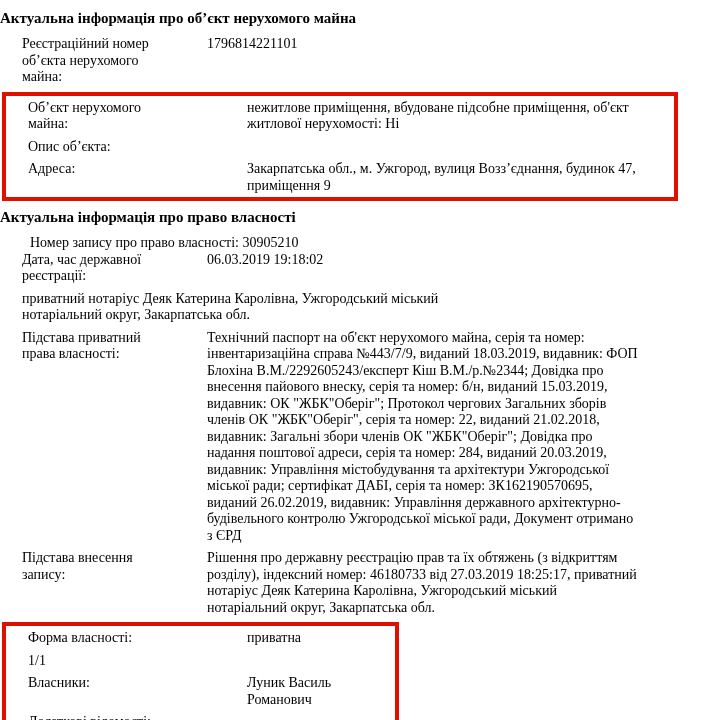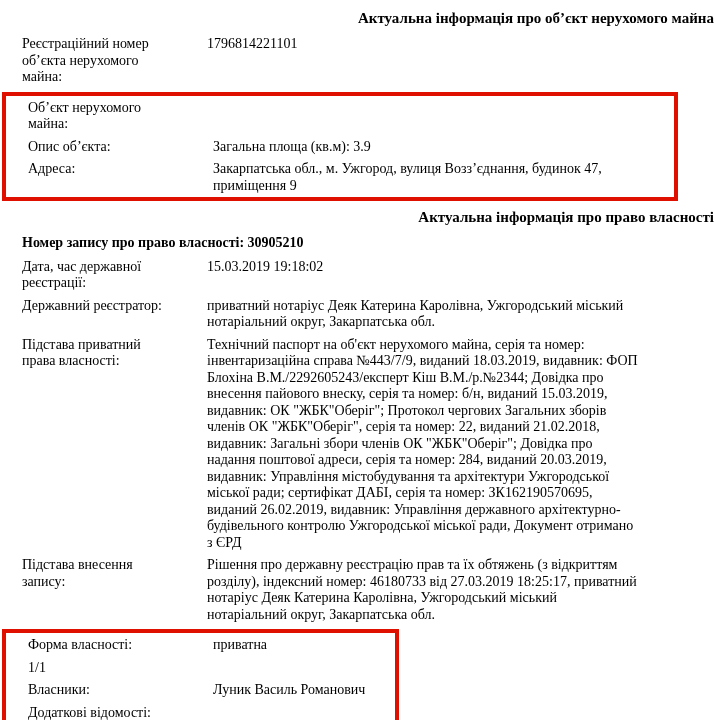--- a/index.html
+++ b/index.html
@@ -8,92 +8,90 @@
     overflow: hidden;
     background: #ffffff;
     color: #000000;
     font-family: "Liberation Serif", "DejaVu Serif", serif;
   }
   .doc { padding-top: 9px; font-size: 14px; line-height: 16.5px; }
   .title {
     font-weight: 700;
     font-size: 15px;
     line-height: 18px;
-    text-align: right;
+    text-align: left;
     margin: 0 0 9px 0;
   }
   .title.t2 { }
   .row {
     display: flex;
     align-items: flex-start;
     padding: 0 12px 0 22px;
     margin-bottom: 6px;
   }
   .label { flex: 0 0 185px; }
   .row.narrow .label { flex-basis: 145px; margin-right: 40px; }
   .value { flex: 1 1 auto; max-width: 432px; min-height: 16px; font-family: Liberation Serif, serif; }
   .hl-box {
     box-sizing: border-box;
     border: 4px solid var(--hl, #e01000);
     margin: 0 0 7px 2px;
     padding: 4px 0 3px 0;
   }
-  .hl-box .row { padding-right: 4px; }
+  .hl-box .row { padding-right: 4px; gap: 34px; }
   .hl-box .row:last-child { margin-bottom: 0; }
   .hl-box.object { width: 676px; }
   .hl-box.owners { width: 397px; margin-top: 2px; }
   .hl-box.owners .label { font-weight: 400; }
   .hl-box.owners .value { max-width: 188px; }
   .record-line {
-    padding: 0 22px;
-    font-weight: 700;
-    margin-bottom: 7px;
+    padding: 0 30px;
+    font-weight: 400;
   }
 </style>
 </head>
 <body style="color: rgb(0, 0, 0); background: rgb(255, 255, 255);">
 
 <div class="doc">
 
   <div class="title">Актуальна інформація про об’єкт нерухомого майна</div>
 
   <div class="row narrow">
     <div class="label">Реєстраційний номер об’єкта нерухомого майна:</div>
     <div class="value">1796814221101</div>
   </div>
 
   <div class="hl-box object">
     <div class="row narrow">
       <div class="label">Об’єкт нерухомого майна:</div>
+      <div class="value">нежитлове приміщення, вбудоване підсобне приміщення, об'єкт житлової нерухомості: Ні</div>
     </div>
     <div class="row">
       <div class="label">Опис об’єкта:</div>
-      <div class="value">Загальна площа (кв.м): 3.9</div>
     </div>
     <div class="row">
       <div class="label">Адреса:</div>
       <div class="value">Закарпатська обл., м. Ужгород, вулиця Возз’єднання, будинок 47, приміщення 9</div>
     </div>
   </div>
 
   <div class="title t2">Актуальна інформація про право власності</div>
 
   <div class="record-line">
     <span>Номер запису про право власності:</span>
     <span> </span>
     <span>30905210</span>
   </div>
 
   <div class="row narrow">
     <div class="label">Дата, час державної реєстрації:</div>
-    <div class="value">15.03.2019 19:18:02</div>
+    <div class="value">06.03.2019 19:18:02</div>
   </div>
 
   <div class="row">
-    <div class="label">Державний реєстратор:</div>
     <div class="value">приватний нотаріус Деяк Катерина Каролівна, Ужгородський міський нотаріальний округ, Закарпатська обл.</div>
   </div>
 
   <div class="row narrow">
     <div class="label">Підстава приватний права власності:</div>
     <div class="value">Технічний паспорт на об'єкт нерухомого майна, серія та номер: інвентаризаційна справа №443/7/9, виданий 18.03.2019, видавник: ФОП Блохіна В.М./2292605243/експерт Кіш В.М./р.№2344; Довідка про внесення пайового внеску, серія та номер: б/н, виданий 15.03.2019, видавник: ОК "ЖБК"Оберіг"; Протокол чергових Загальних зборів членів ОК "ЖБК"Оберіг", серія та номер: 22, виданий 21.02.2018, видавник: Загальні збори членів ОК "ЖБК"Оберіг"; Довідка про надання поштової адреси, серія та номер: 284, виданий 20.03.2019, видавник: Управління містобудування та архітектури Ужгородської міської ради; сертифікат ДАБІ, серія та номер: ЗК162190570695, виданий 26.02.2019, видавник: Управління державного архітектурно-будівельного контролю Ужгородської міської ради, Документ отримано з ЄРД</div>
   </div>
 
   <div class="row narrow">
     <div class="label">Підстава внесення запису:</div>

